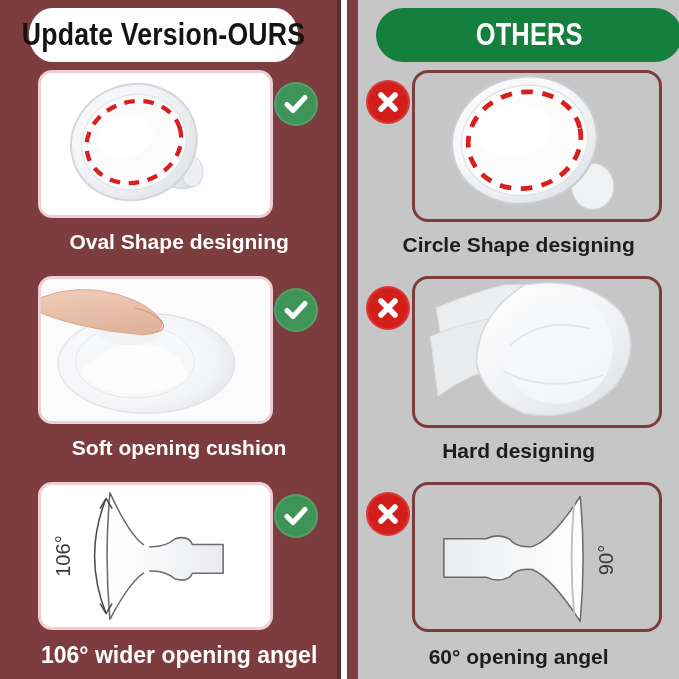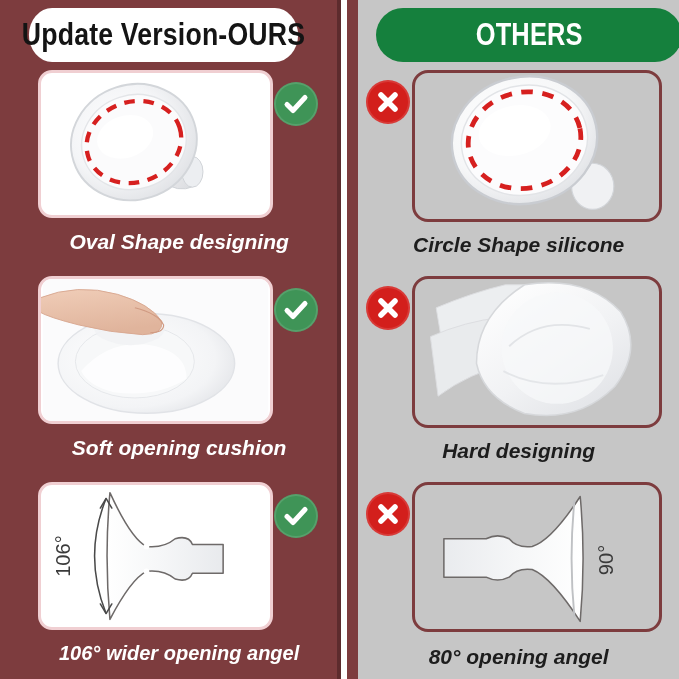--- a/index.html
+++ b/index.html
@@ -43,23 +43,23 @@
     left:38px;width:235px;height:148px;
     background:#ffffff;border:3px solid #f0cfd2;border-radius:14px;
   }
   .card-others{
     left:54px;width:250px;height:152px;
     background:transparent;border:3px solid #7d3c3e;border-radius:16px;
   }
   .r3 .card-others{height:150px;}
 
   
-  .caption{position:absolute;width:100%;text-align:center;font-weight:700;white-space:nowrap;font-style:italic;}
+  .caption{position:absolute;width:100%;text-align:center;font-weight:700;white-space:nowrap;}
   .cap-ours{top:160px;left:0;color:#ffffff;font-size:21px;}
-  .r3 .cap-ours{font-size:20px;}
+  .r3 .cap-ours{font-size:23px;}
   .cap-others{top:163px;left:0;color:#1d1d1d;font-size:21px;}
 
   
   .badge{position:absolute;width:44px;height:44px;border-radius:50%;
      display:flex;align-items:center;justify-content:center;z-index:5;}
   .badge-ok{left:274px;top:12px;background:#3f9457;box-shadow:inset 0 0 0 2px rgba(255,255,255,.12);}
   .badge-no{left:8px;top:10px;background:#d31f1c;box-shadow:inset 0 0 0 2px rgba(255,255,255,.12);}
   .badge svg{display:block;}
   svg.art-svg{position:absolute;left:0;top:0;width:100%;height:100%;}
 </style>
@@ -200,21 +200,21 @@
           <ellipse cx="104" cy="58" rx="38" ry="26" transform="rotate(-12 112 70)" fill="#ffffff" opacity=".85"></ellipse>
 
           <ellipse cx="112" cy="70" rx="59" ry="50" transform="rotate(-12 112 70)" fill="none" stroke="#d6201f" stroke-width="5" stroke-dasharray="12 10"></ellipse>
         </svg>
       </div>
       <div class="badge badge-no">
         <svg width="24" height="24" viewBox="0 0 24 24">
             <path d="M5 5 L19 19 M19 5 L5 19" fill="none" stroke="#ffffff" stroke-width="5.5" stroke-linecap="round"></path>
           </svg>
       </div>
-      <div class="caption cap-others">Circle Shape silicone</div>
+      <div class="caption cap-others">Circle Shape designing</div>
     </div>
 
     <div class="row r2">
       <div class="card card-others">
         <svg class="art-svg" viewBox="0 0 250 152">
           <defs>
             <linearGradient id="hp1" x1="0.1" y1="0" x2="0.9" y2="1">
               <stop offset="0%" stop-color="#ffffff"></stop>
               <stop offset="55%" stop-color="#f1f2f4"></stop>
               <stop offset="100%" stop-color="#dfe1e5"></stop>
@@ -253,16 +253,16 @@
           <path d="M164 16 Q158 76 164 138" fill="none" stroke="#bfc1c4" stroke-width="2"></path>
 
           <text x="204" y="78" fill="#3a3a3a" font-family="Liberation Sans, sans-serif" font-size="21" text-anchor="middle" transform="rotate(-90 204 78)">90°</text>
         </svg>
       </div>
       <div class="badge badge-no">
         <svg width="24" height="24" viewBox="0 0 24 24">
             <path d="M5 5 L19 19 M19 5 L5 19" fill="none" stroke="#ffffff" stroke-width="5.5" stroke-linecap="round"></path>
           </svg>
       </div>
-      <div class="caption cap-others">80° opening angel</div>
+      <div class="caption cap-others">60° opening angel</div>
     </div>
   </div>
 </div>
 
 </body></html>

